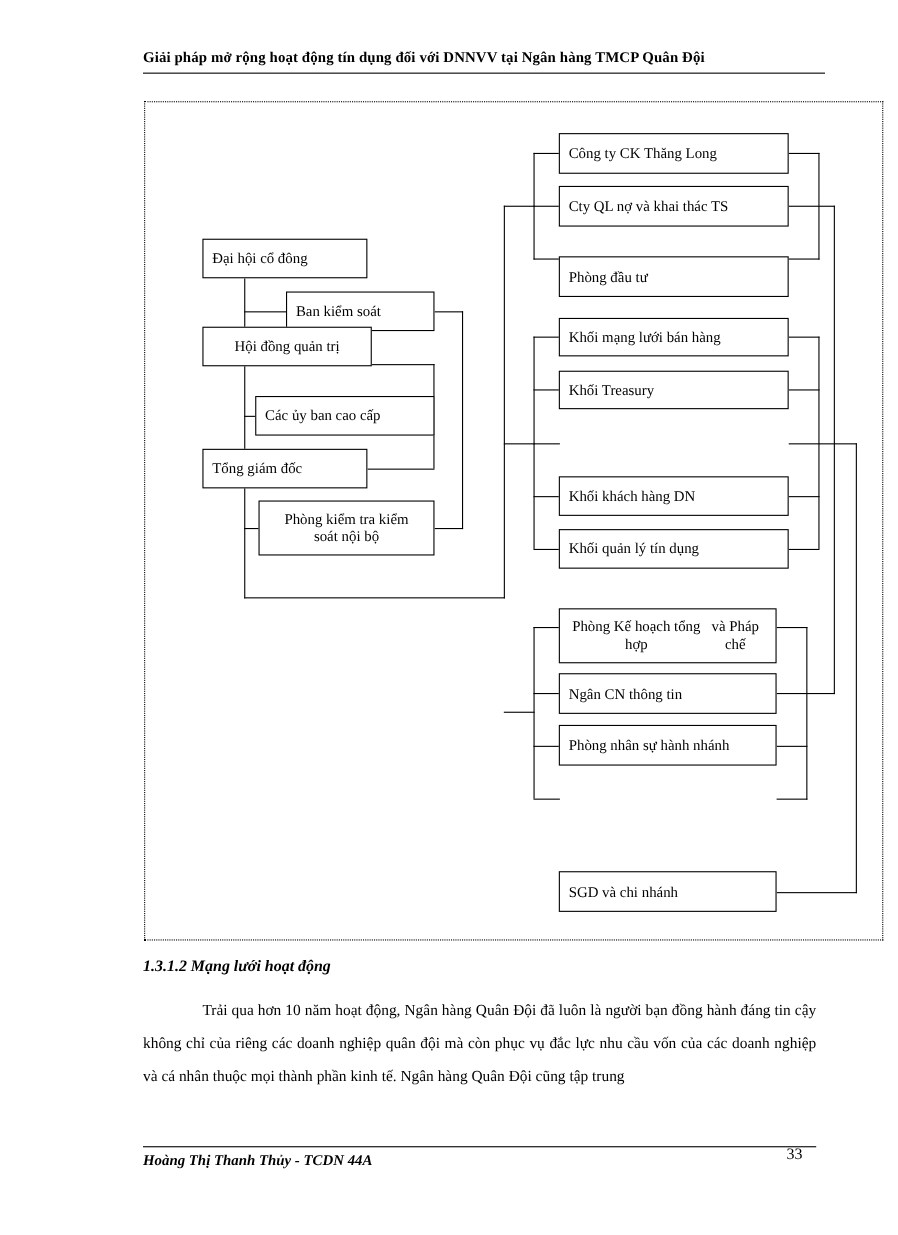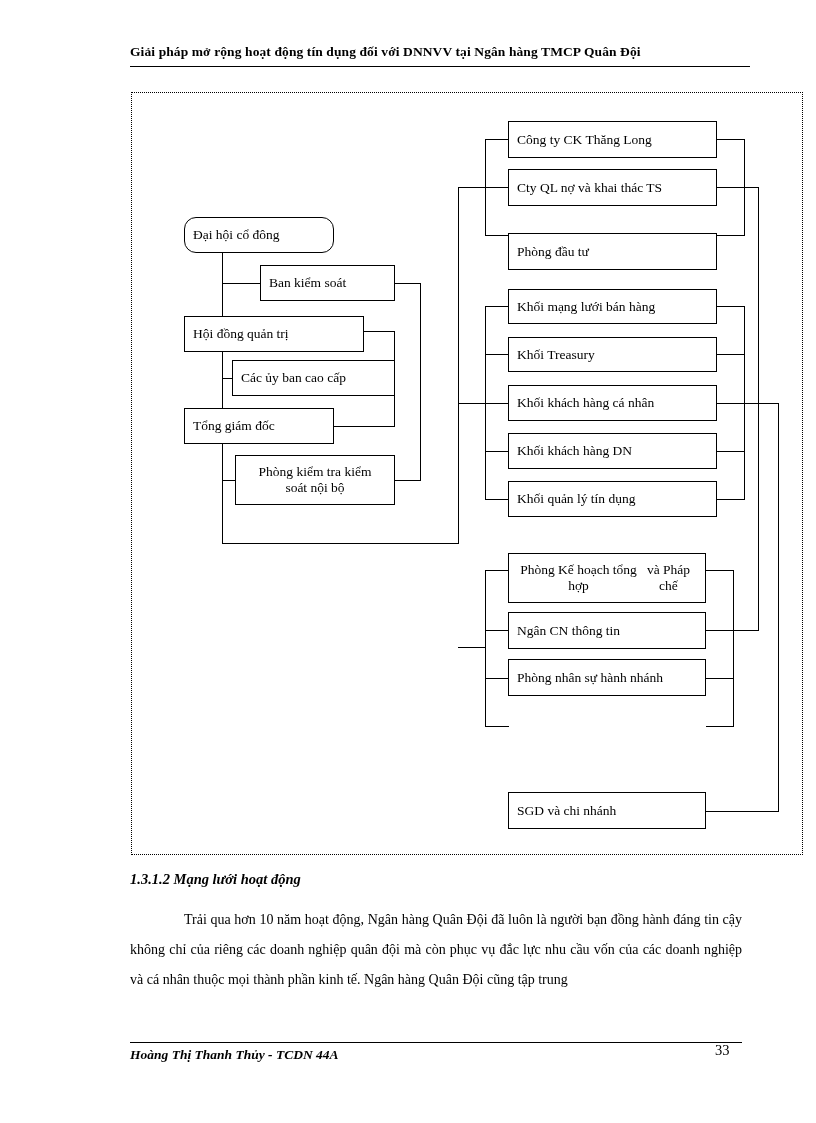--- a/index.html
+++ b/index.html
@@ -76,29 +76,29 @@
 
 <div class="page">
 
   <div class="runhead">Giải pháp mở rộng hoạt động tín dụng đối với  DNNVV tại Ngân hàng TMCP  Quân Đội</div>
   <div class="runhead-rule"></div>
 
   <div class="figframe"></div>
 
   <div class="chart">
 
-    <div class="nodebox" style="left:184px;top:217px;width:150px;height:36px;border-radius:12px;">
+    <div class="nodebox" style="left:184px;top:217px;width:150px;height:36px;">
       <span>Đại hội cổ đông</span>
     </div>
 
     <div class="nodebox" style="left:260px;top:265px;width:135px;height:36px;">
       <span>Ban kiểm soát</span>
     </div>
 
-    <div class="nodebox" style="left:184px;top:316px;width:180px;height:36px;">
+    <div class="nodebox" style="left:184px;top:297px;width:154px;height:36px;justify-content:center;">
       <span>Hội đồng quản trị</span>
     </div>
 
     <div class="nodebox" style="left:232px;top:360px;width:163px;height:36px;">
       <span>Các ủy ban cao cấp</span>
     </div>
 
     <div class="nodebox" style="left:184px;top:408px;width:150px;height:36px;">
       <span>Tổng giám  đốc</span>
     </div>
@@ -116,23 +116,20 @@
     </div>
     <div class="nodebox" style="left:508px;top:217px;width:209px;height:37px;margin-top:16px;">
       <span>Phòng  đầu tư</span>
     </div>
 
     <div class="nodebox" style="left:508px;top:289px;width:209px;height:35px;">
       <span>Khối mạng  lưới bán hàng</span>
     </div>
     <div class="nodebox" style="left:508px;top:337px;width:209px;height:35px;">
       <span>Khối Treasury</span>
-    </div>
-    <div class="nodebox" style="left:508px;top:385px;width:209px;height:36px;">
-      <span>Khối khách hàng  cá nhân</span>
     </div>
     <div class="nodebox" style="left:508px;top:433px;width:209px;height:36px;">
       <span>Khối khách hàng  DN</span>
     </div>
     <div class="nodebox" style="left:508px;top:481px;width:209px;height:36px;">
       <span>Khối quản lý tín  dụng</span>
     </div>
 
     <div class="nodebox center" style="left:508px;top:553px;width:198px;height:50px;justify-content:center;">
       <span>Phòng  Kế hoạch tổng hợp</span>

